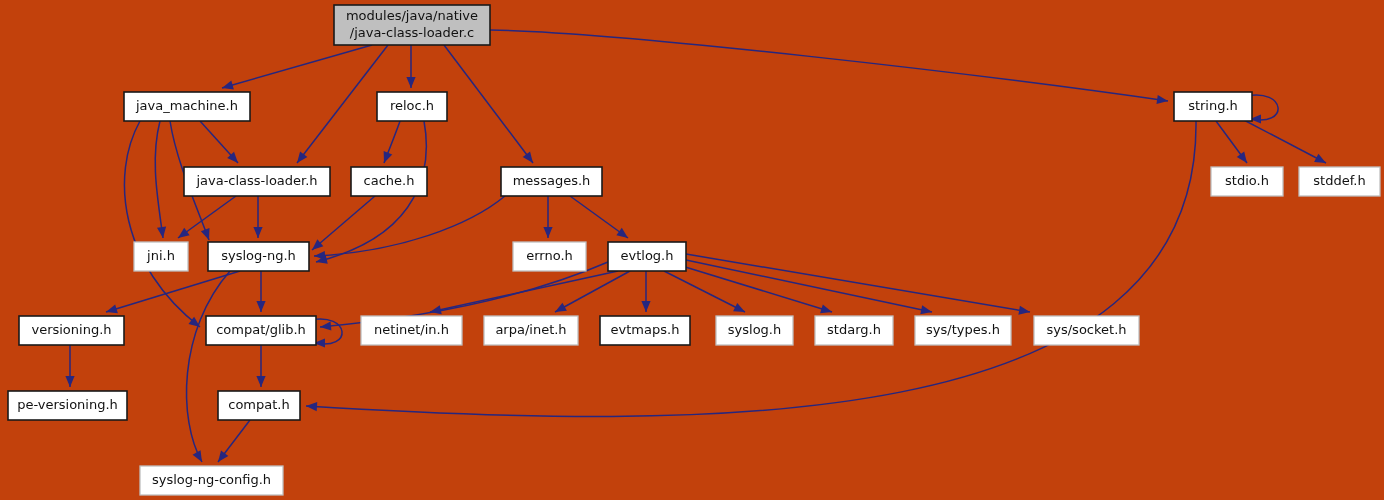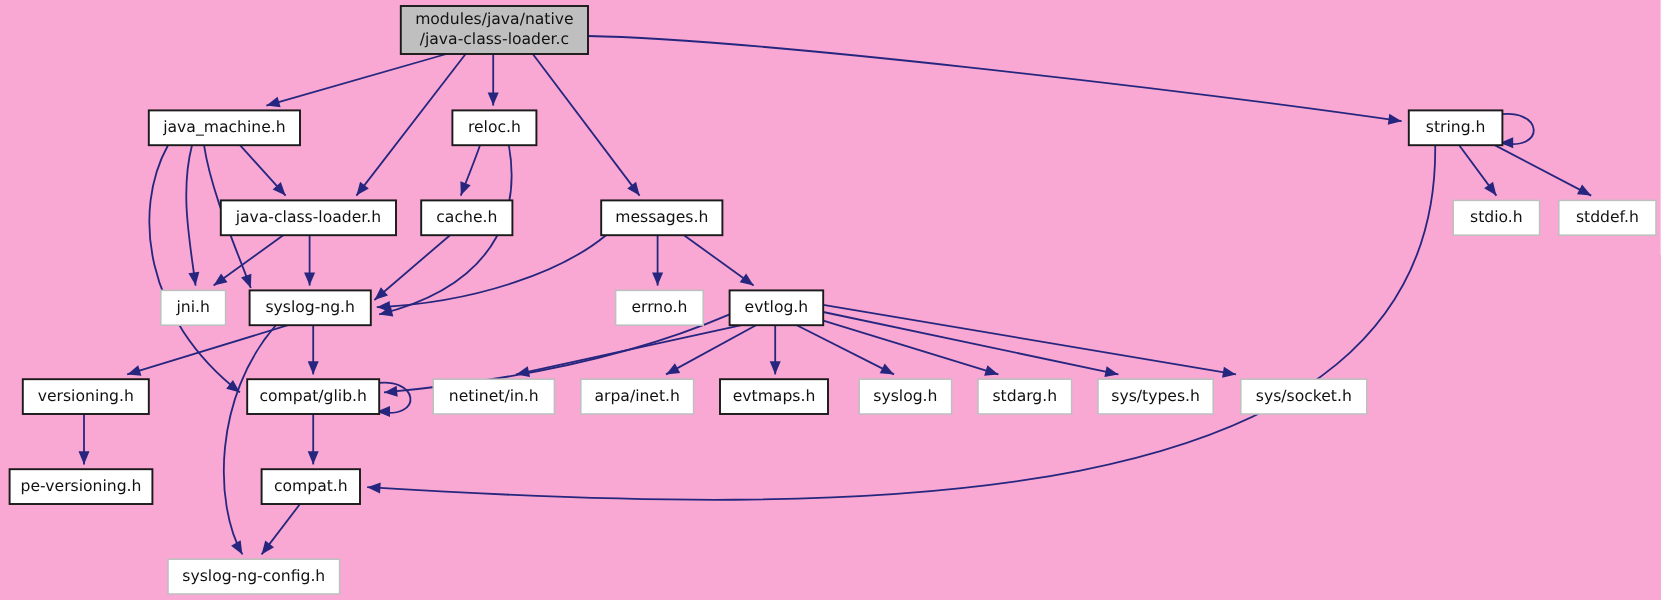--- a/index.html
+++ b/index.html
@@ -1,17 +1,17 @@
 <!DOCTYPE html>
 <html><head>
 <meta charset="utf-8">
 <style>
   html,body{margin:0;padding:0;background:#ffffff;}
   body{width:1384px;height:500px;overflow:hidden;font-family:"DejaVu Sans",sans-serif;}
-  #graph-root{position:relative;width:1384px;height:500px;background:#f9a8d4;}
+  #graph-root{position:relative;width:1384px;height:500px;background:#c2410c;}
   svg.graph-canvas{position:absolute;left:0;top:0;width:1384px;height:500px;}
   .node-box{fill:#ffffff;}
   .node-box.internal{stroke:#1a1a1a;stroke-width:1.6;}
   .node-box.external{stroke:#bfbfbf;stroke-width:1.3;}
   .node-box.root{fill:#bfbfbf;stroke:#1a1a1a;stroke-width:1.6;}
   .node-label{font-family:"DejaVu Sans",sans-serif;font-size:13px;fill:#111111;text-anchor:middle;dominant-baseline:middle;}
   .edge{fill:none;stroke:#26267f;stroke-width:1.5;}
   .arrowhead{fill:#26267f;stroke:none;}
 </style>
 </head>

